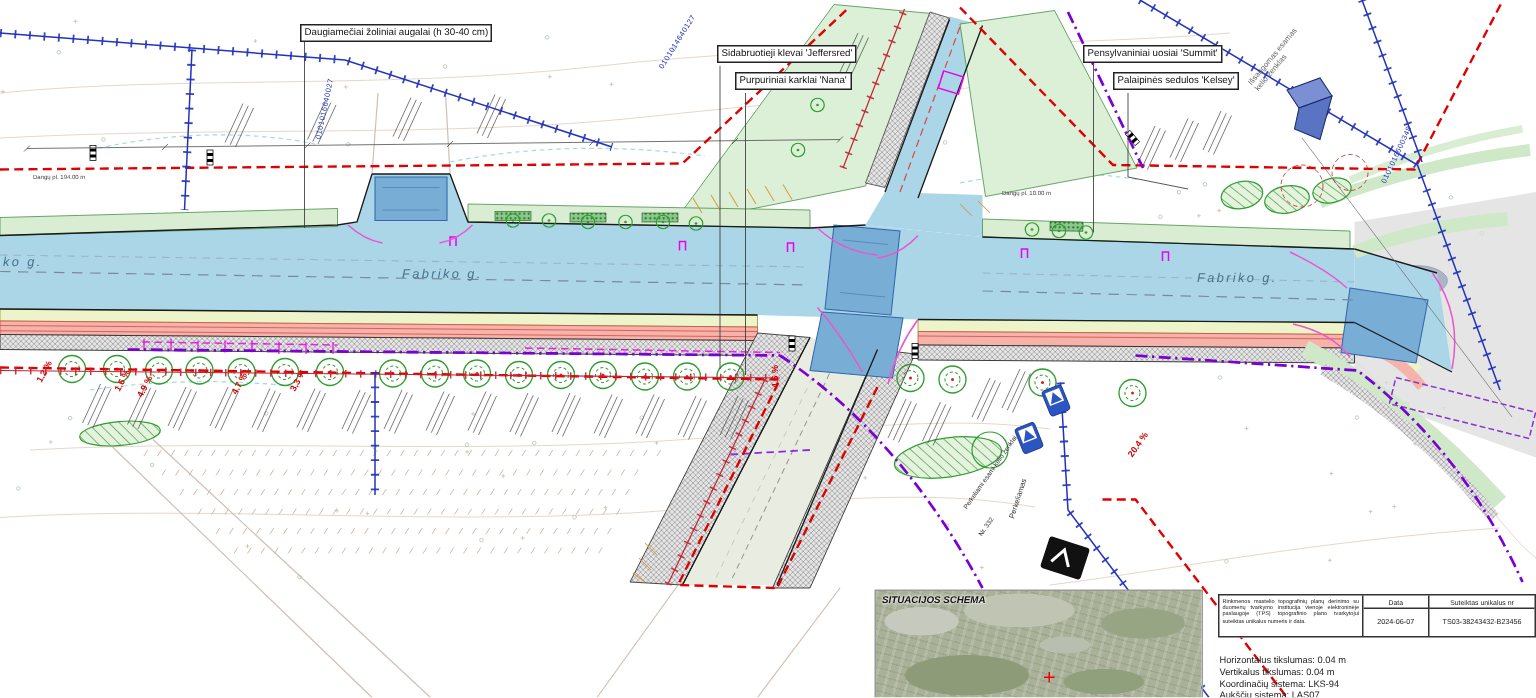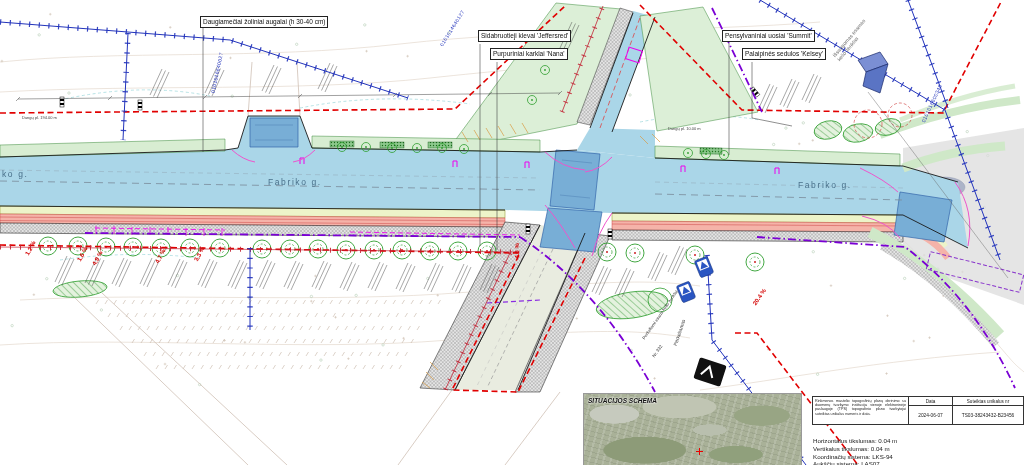--- a/index.html
+++ b/index.html
@@ -1,21 +1,21 @@
 <!DOCTYPE html>
 <html><head>
 <meta charset="utf-8">
 <style>
   html,body{margin:0;padding:0;background:#fff}
   #stage{position:relative;width:1024px;height:465px;background:#fff;overflow:hidden;
          font-family:"Liberation Sans",sans-serif}
   #plan-svg{position:absolute;left:0;top:0}
   .lbl{position:absolute;font-size:6.5px;color:#111;white-space:nowrap;line-height:1.1}
   .boxed{border:0.5px solid #222;background:#fff;padding:0 2px;line-height:10px;height:10px}
-  .street{color:#49708a;font-size:8.5px;letter-spacing:1.6px}
+  .street{color:#49708a;font-size:8.5px;font-style:italic;letter-spacing:1.6px}
   .slope{color:#d40000;font-weight:bold;font-size:6px;transform-origin:left bottom}
   .parcel{color:#2233bb;font-size:5px;letter-spacing:.4px;transform-origin:left bottom}
   .tiny{font-size:4px;color:#444}
   .note-rot{font-size:5.2px;color:#666;white-space:pre-line;transform-origin:left top;line-height:1.15}
   .rot-sm{font-size:4.4px;color:#333;transform-origin:left top}
   #schema{position:absolute;left:583px;top:393px;width:217px;height:72px;border:0.5px solid #999;overflow:hidden}
   .aerial{position:absolute;inset:0;background-color:#a9b198;
     background-image:
       radial-gradient(ellipse 42px 16px at 14% 28%,#c6cabe 58%,transparent 60%),
       radial-gradient(ellipse 66px 20px at 44% 18%,#c0c5b3 55%,transparent 57%),

